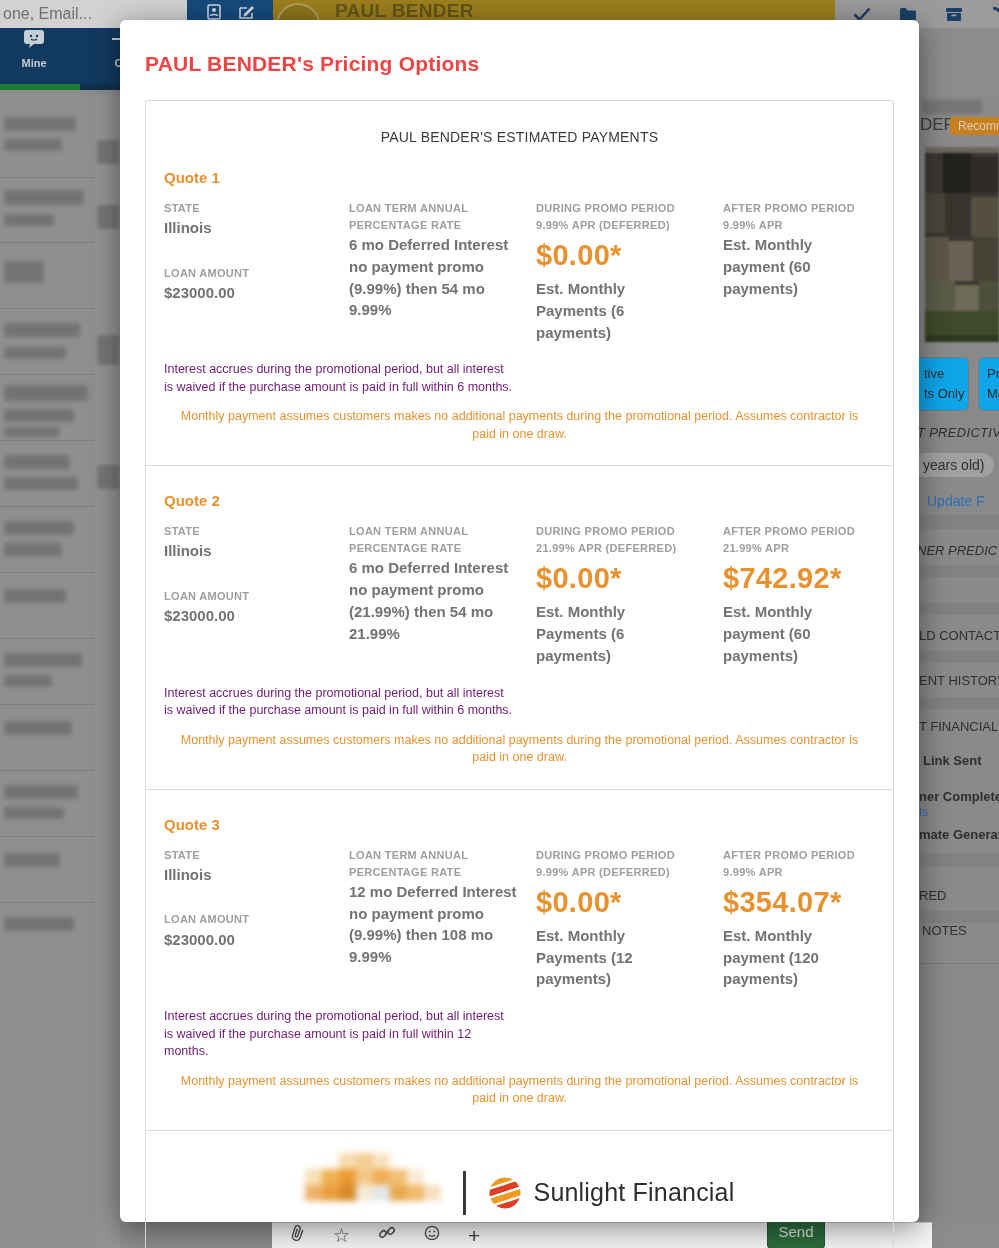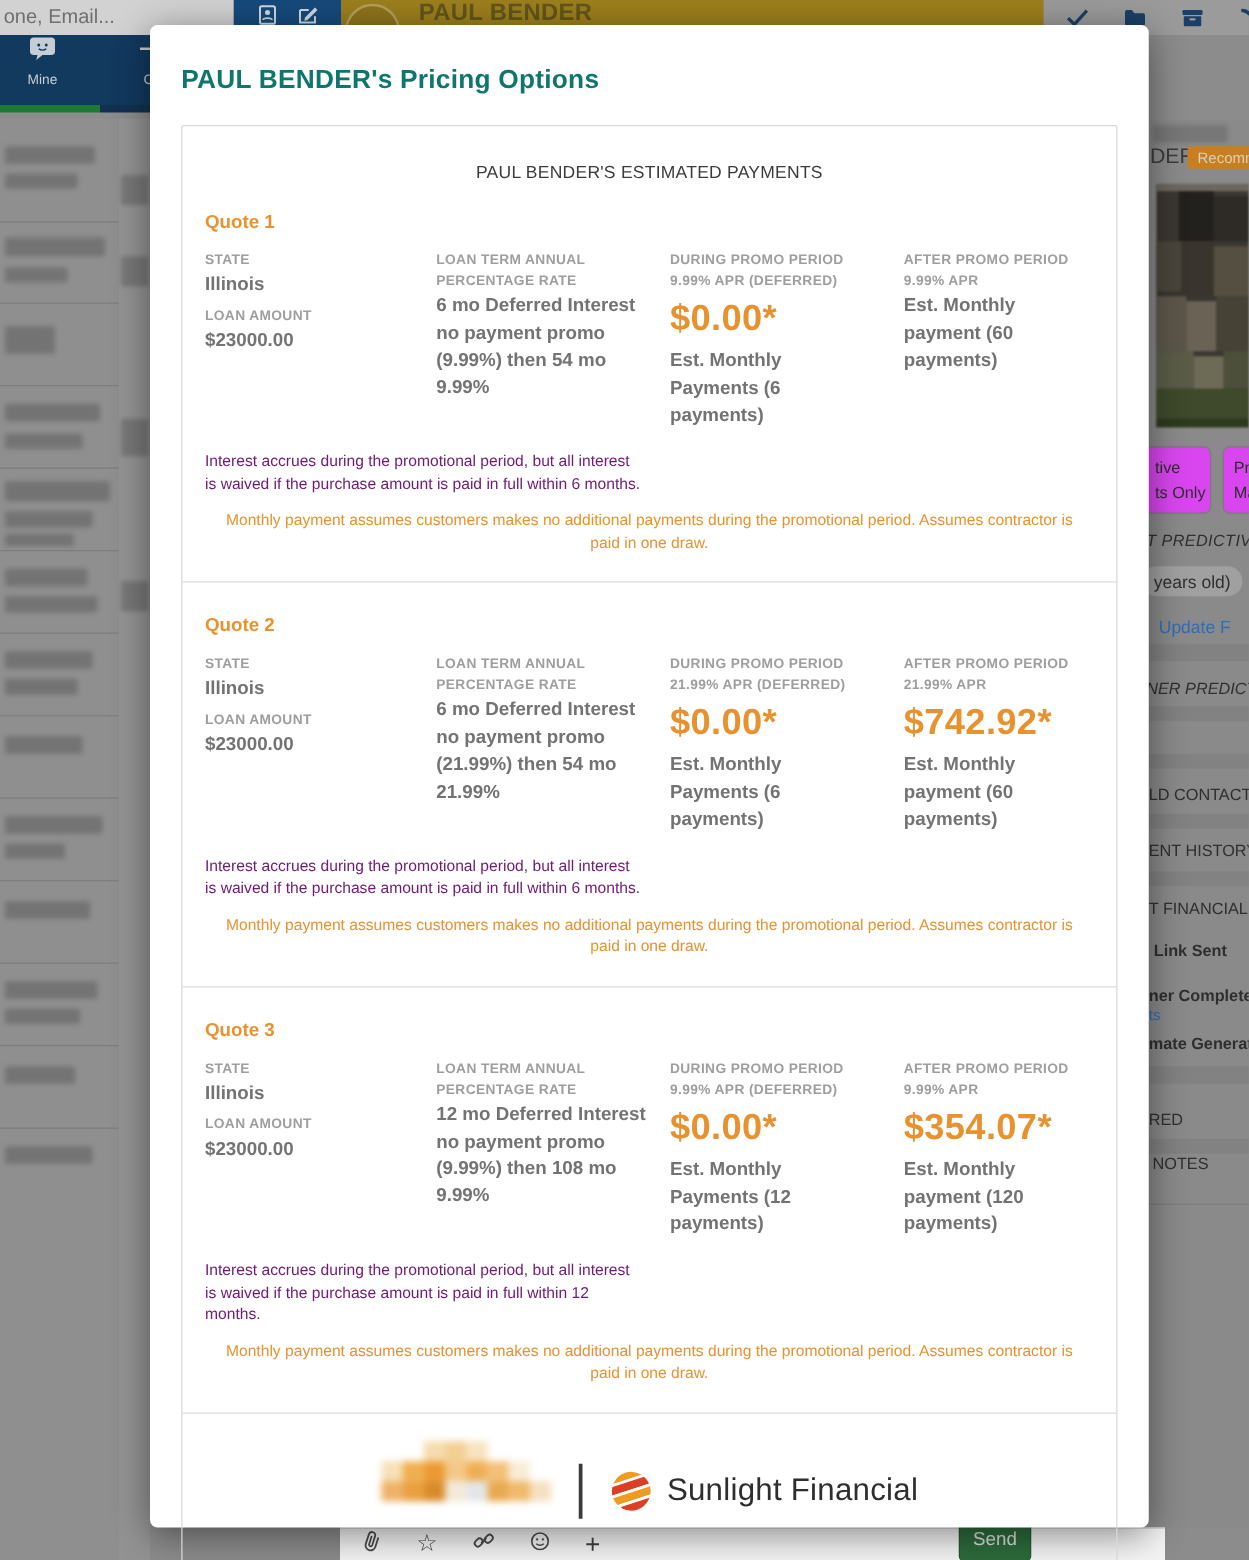--- a/index.html
+++ b/index.html
@@ -16,66 +16,66 @@
   .goldbar { position:absolute; left:273px; top:0; width:562px; height:28px; background:#9d7f1d; overflow:hidden;}
   .avatar-ring { position:absolute; left:3px; top:3px; width:44px; height:44px; border-radius:50%;
     border:2px solid #b3a05a; background:#8f741c; }
   .avatar-ring::after{content:"";position:absolute;left:13px;top:24px;width:18px;height:14px;border-radius:50%;background:#b7b3a6;filter:blur(1px);}
   .gname { position:absolute; left:62px; top:0px; font-size:19px; font-weight:bold; color:#63561a; letter-spacing:.3px;}
   .gsub  { position:absolute; left:62px; top:22px; font-size:13px; color:#b5a45f; }
   .topicons { position:absolute; right:0; top:0; width:164px; height:28px; background:#9b9b9b;
     display:flex; align-items:center; gap:28px; padding-left:18px; color:#1c3f66;}
   .topicons svg{display:block}
   .navbar { position:absolute; left:0; top:28px; width:500px; height:56px; background:#12395e; }
-  .tab { position:absolute; top:1px; width:68px; text-align:center; color:#c6cdd4; }
+  .tab { position:absolute; top:1px; width:68px; text-align:center; color:#c6cdd4;font-weight:bold; }
   .tab .tlabel { display:block; font-size:11px; margin-top:4px; }
   .progress { position:absolute; left:0; top:84px; width:80px; height:6px; background:#1d7a35; }
   .progress-rest { position:absolute; left:80px; top:84px; width:420px; height:6px; background:#10314f; }
 
   
   .sidebar { position:absolute; left:0; top:95px; width:95px; height:1153px; background:#8f8f8f; }
   .minicol { position:absolute; left:95px; top:95px; width:25px; height:1153px; background:#939393; }
   .sb-row { position:absolute; left:0; width:95px; border-bottom:1px solid #7e7e7e; }
   .blur-b { position:absolute; background:#6f6f6f; border-radius:2px; filter:blur(2px); opacity:.85;}
   .blur-l { position:absolute; background:#757575; border-radius:2px; filter:blur(1.5px); opacity:.9;}
 
   
   .right-strip { position:absolute; left:919px; top:95px; width:80px; height:1153px; background:#8a8a8a; overflow:hidden;}
   .frag { position:absolute; white-space:nowrap; color:#2f2f2f; }
   .badge { position:absolute; border-radius:3px; background:#c87f1f; color:#d9d0bd; font-size:12px;
     padding:2px 8px; white-space:nowrap; }
-  .rp-card { position:absolute; border:1px solid #7a7a7a; border-radius:6px; background:#d946ef;
+  .rp-card { position:absolute; border:1px solid #7a7a7a; border-radius:6px; background:#0ea5e9;
     color:#2e2e2e; font-size:13px; line-height:20px; padding:6px 8px; white-space:nowrap;}
   .pill { position:absolute; background:#a0a0a0; border-radius:14px; color:#2f2f2f; font-size:14px;
     padding:4px 10px; white-space:nowrap;}
   .rp-div { position:absolute; left:0; width:80px; height:1px; background:#7c7c7c; }
   .rp-band { position:absolute; left:0; width:80px; background:#828282; }
 
   
   .compose { position:absolute; left:272px; top:1222px; width:660px; height:26px; background:#f5f5f5;
     border-top:1px solid #cfcfcf; }
   .compose .cicons { position:absolute; left:18px; top:1px; display:flex; gap:28px; align-items:center; color:#3f3f3f;}
   .send-btn { position:absolute; left:495px; top:-8px; width:58px; height:34px; background:#2d6b3c;
     border:1px solid #245731; border-radius:4px; color:#d7e0d7; font-size:15px; text-align:center; line-height:32px;}
   .compose-right { position:absolute; left:932px; top:1222px; width:67px; height:26px; background:#8c8c8c; }
 
   
   .modal { position:absolute; left:120px; top:20px; width:799px; height:1202px; background:#ffffff;
     border-radius:6px; box-shadow:0 6px 30px rgba(0,0,0,.45); z-index:10; }
   .m-header { position:relative; height:58px; border-bottom:1px solid #e5e5e5; }
   .m-title { position:absolute; left:19px; top:20px; font-size:15px; font-weight:bold; color:#3b3b3b; }
   .m-close { position:absolute; right:20px; top:15px; font-size:22px; color:#8a8a8a; cursor:pointer; line-height:1;}
-  .m-heading { margin:32px 0 24px 25px; font-size:21px; color:#0f766e; letter-spacing:.2px; }
+  .m-heading { margin:32px 0 24px 25px; font-size:21px; color:#ef4444; letter-spacing:.2px; }
   .card { margin:0 25px; border:1px solid #d8d8d8; border-radius:2px; padding:18px 18px 0 18px; }
   .card-title { text-align:center; font-size:14px; font-weight:normal; color:#3b3b3b; margin:10px 0 24px; letter-spacing:.2px;}
   .q-name { font-size:15px; font-weight:bold; color:#E8922F; margin:4px 0 14px; }
   .qgrid { display:grid; grid-template-columns:185px 187px 187px 154px; }
   .lbl { font-size:11px; font-weight:bold; color:#9e9e9e; letter-spacing:.3px; line-height:1.55; max-width:160px;}
   .val { font-size:15px; font-weight:bold; color:#737373; line-height:1.45; }
-  .lbl.mt { margin-top:6px; }
+  .lbl.mt { margin-top:26px; }
   .term { max-width:172px; }
   .big { font-size:29px; font-weight:bold; color:#E8922F; margin:5px 0 6px; letter-spacing:.3px;}
   .sub3 { max-width:104px; }
   .sub4 { max-width:162px; }
   .disc-gray { font-size:12.5px; color:#701a75; line-height:1.4; max-width:352px; margin:18px 0 6px;}
   .disc-orange { font-size:12.5px; color:#E8922F; line-height:1.4; text-align:center; margin:12px 6px 0;}
   .q-hr { border:none; border-top:1px solid #dcdcdc; margin:22px -18px 26px; }
   .f-hr { border:none; border-top:1px solid #dcdcdc; margin:22px -18px 0; }
 
   .footer-logos { display:flex; align-items:center; justify-content:center; gap:22px; padding:22px 0 26px; }

